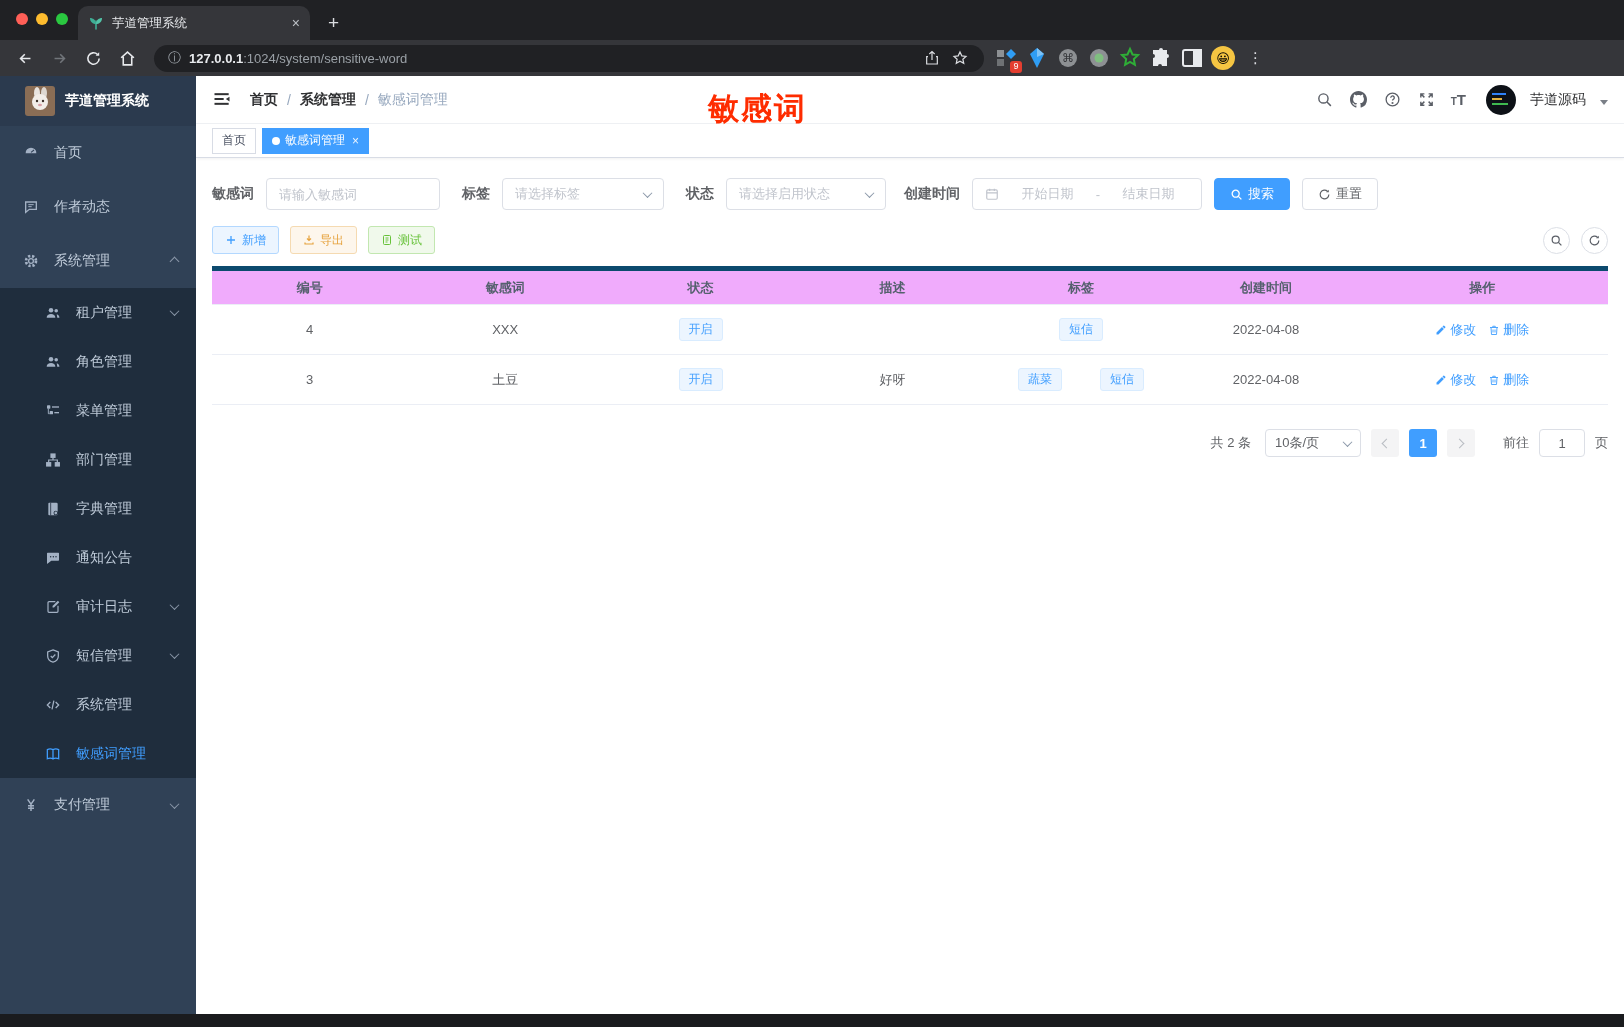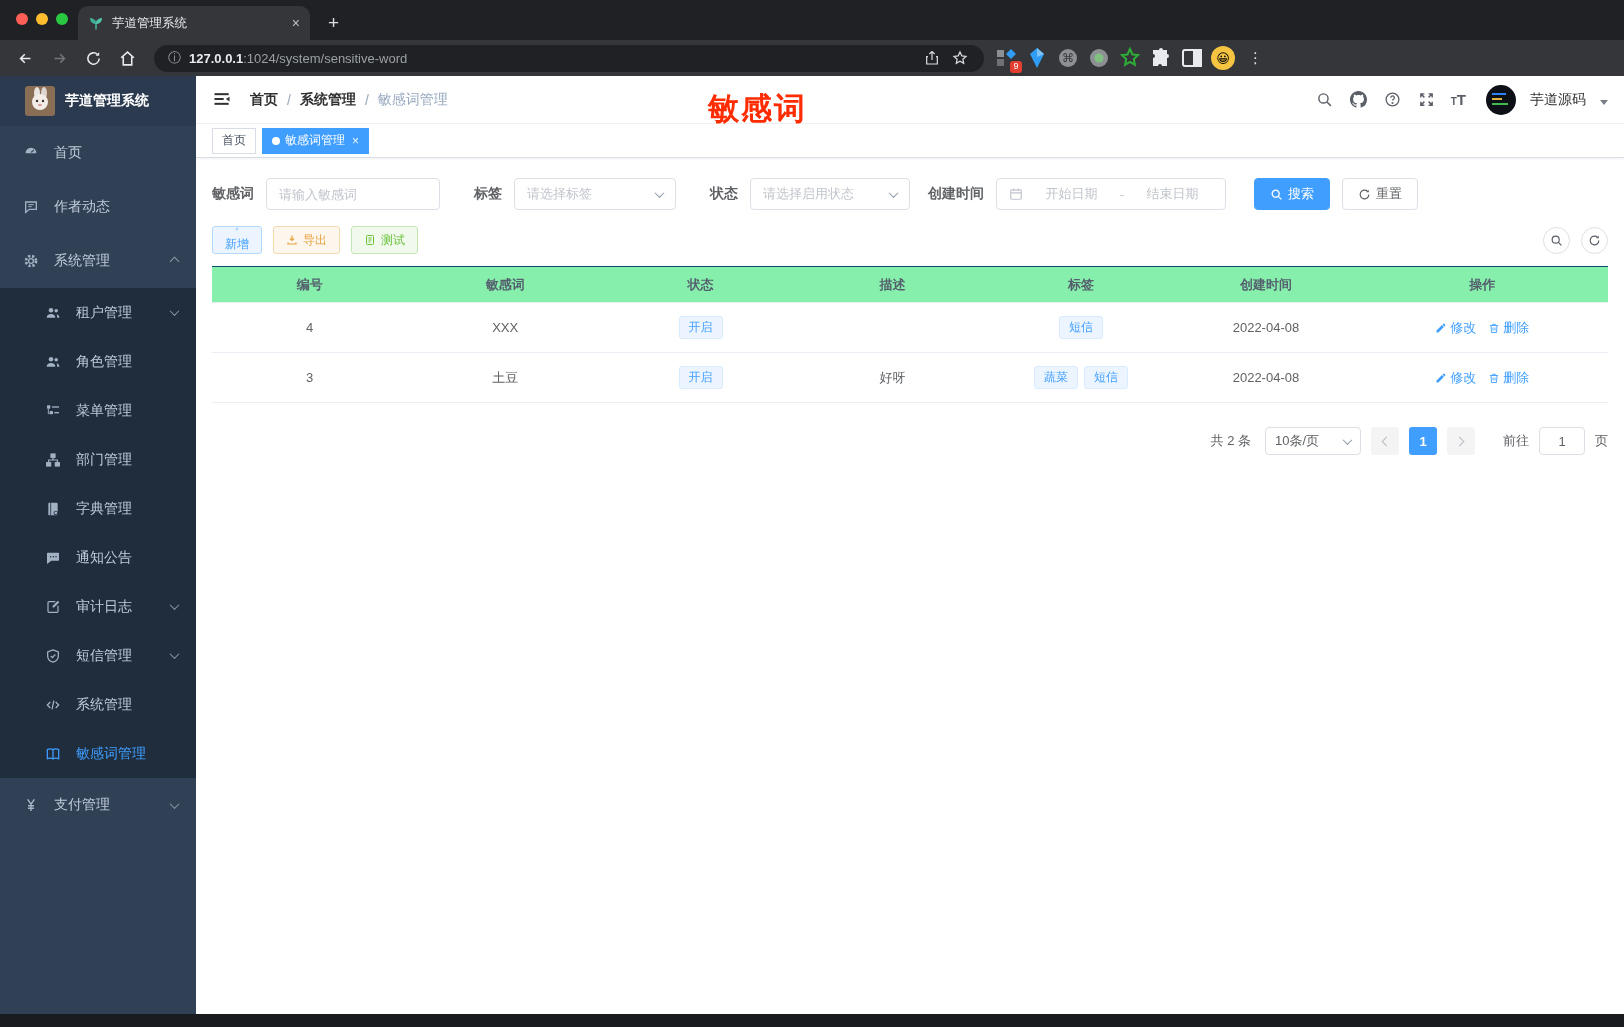--- a/index.html
+++ b/index.html
@@ -95,47 +95,47 @@
   .f-input, .f-select, .f-range { height:32px; border:1px solid #dcdfe6; border-radius:4px; background:#fff;
                display:flex; align-items:center; padding:0 12px; font-size:13px; }
   .f-input { width:174px; }
   .f-input input { border:none; outline:none; width:100%; font-size:13px; color:#606266; font-family:inherit; }
   .f-input input::placeholder, .ph { color:#c0c4cc; }
   .f-select { justify-content:space-between; }
   .f-sel-tag { width:162px; } .f-sel-status { width:160px; }
   .f-range { width:230px; gap:8px; color:#c0c4cc; }
   .f-range .cal { color:#c0c4cc; display:flex; } .f-range svg { width:14px; height:14px; }
   .f-range .ph { flex:1; text-align:center; }
-  .gap40 { margin-right:34px; } .gap18 { margin-right:18px; }
+  .gap40 { margin-right:22px; } .gap18 { margin-right:18px; }
   .btn { height:32px; border-radius:4px; display:inline-flex; align-items:center; justify-content:center; gap:5px;
          font-size:13px; padding:0 15px; cursor:pointer; border:1px solid #dcdfe6; background:#fff; color:#606266; }
   .btn svg { width:13px; height:13px; }
-  .btn-primary { background:#409eff; border-color:#409eff; color:#fff; margin-left:28px; }
+  .btn-primary { background:#409eff; border-color:#409eff; color:#fff; margin-left:12px; }
   .btn-default { margin-left:12px; }
 
   
   .tb-row { display:flex; align-items:center; margin-top:16px; }
   .mini-btn { height:28px; padding:0 12px; border-radius:3px; font-size:12px; display:inline-flex; align-items:center;
               gap:5px; cursor:pointer; margin-right:11px; border:1px solid; }
   .mini-btn svg { width:12px; height:12px; }
-  .mb-add { background:#ecf5ff; border-color:#b3d8ff; color:#409eff;flex-direction:column; }
+  .mb-add { background:#ecf5ff; border-color:#b3d8ff; color:#409eff; }
   .mb-export { background:#fdf6ec; border-color:#f5dab1; color:#e6a23c; }
   .mb-test { background:#f0f9eb; border-color:#c2e7b0; color:#67c23a; }
   .tb-right { margin-left:auto; display:flex; gap:11px; }
   .circle-btn { width:27px; height:27px; border-radius:50%; border:1px solid #dcdfe6; background:#fff; color:#5a5e66;
                 display:flex; align-items:center; justify-content:center; cursor:pointer; }
   .circle-btn svg { width:13px; height:13px; }
 
   
   table.data { width:100%; border-collapse:collapse; margin-top:12px; font-size:13px; color:#606266; }
-  table.data th { background:#86efac; height:36px; font-weight:bold; color:#55606e; border-top:1px solid #0c4a6e;
+  table.data th { background:#f0abfc; height:36px; font-weight:bold; color:#55606e; border-top:5px solid #0c4a6e;
                   border-bottom:1px solid #ebeef5; text-align:center; }
   table.data td { height:50px; border-bottom:1px solid #ebeef5; text-align:center; }
   .cell-tag { display:inline-flex; align-items:center; height:23px; padding:0 9px; background:#ecf5ff;
-              border:1px solid #d9ecff; color:#409eff; border-radius:3px; font-size:12px; margin:0 3px; }
+              border:1px solid #d9ecff; color:#409eff; border-radius:3px; font-size:12px; margin:0 19px; }
   a.op { color:#409eff; text-decoration:none; margin:0 6px; display:inline-flex; align-items:center; gap:3px; cursor:pointer; }
   a.op svg { width:12px; height:12px; }
 
   
   .pag { display:flex; align-items:center; justify-content:flex-end; margin-top:24px; font-size:13px; color:#606266; gap:10px; }
   .pag .total { margin-right:4px; }
   .psize { width:96px; height:28px; border:1px solid #dcdfe6; border-radius:4px; display:flex; align-items:center;
            justify-content:space-between; padding:0 9px; color:#606266; font-size:13px; cursor:pointer; }
   .pbtn { width:28px; height:28px; border-radius:3px; background:#f4f4f5; display:flex; align-items:center;
           justify-content:center; color:#a6aab0; cursor:pointer; }

